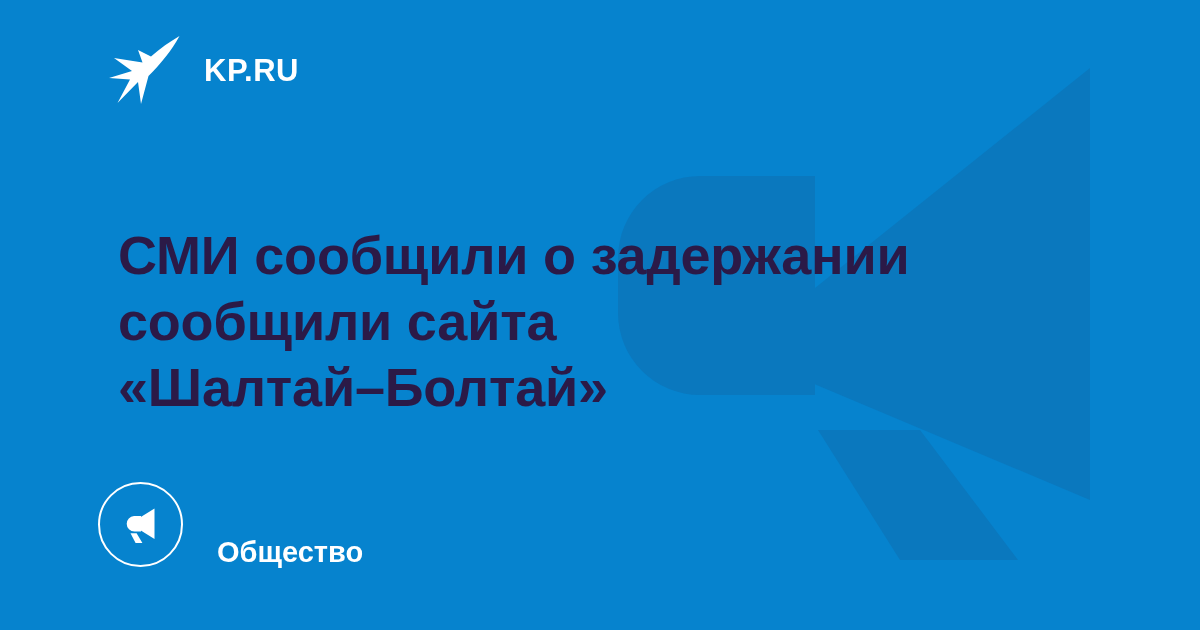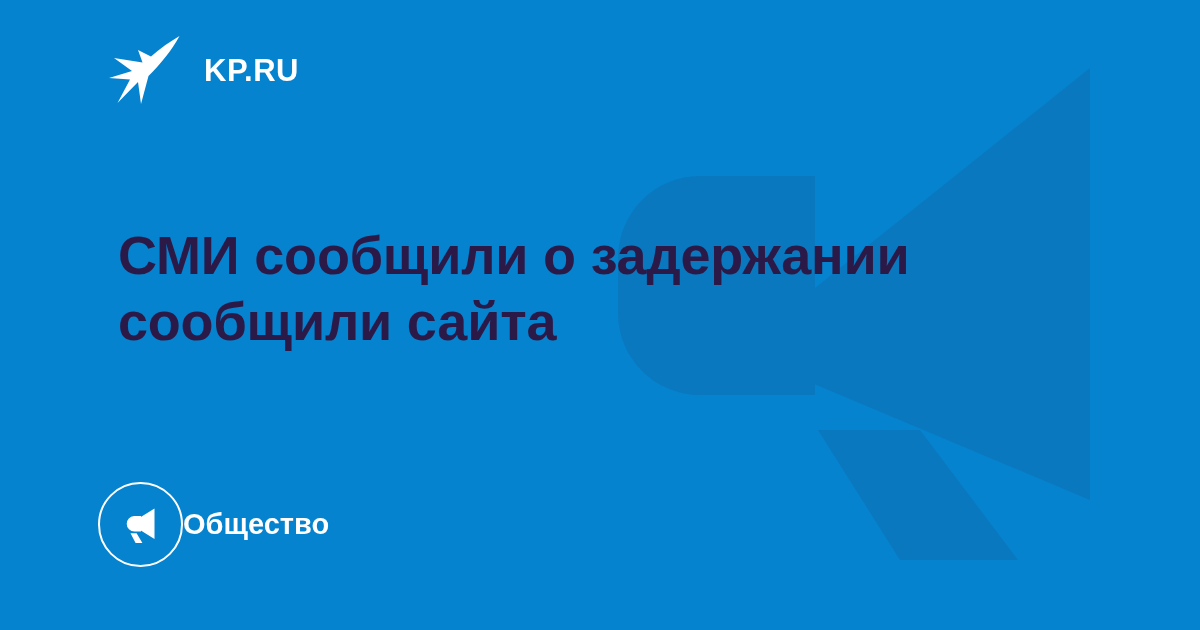--- a/index.html
+++ b/index.html
@@ -68,21 +68,22 @@
     display: block;
     white-space: nowrap;
   }
 
   
   #category {
     position: absolute;
     left: 98px;
     top: 482px;
     display: flex;
-    align-items: center;
+    align-items: flex-end;
+    gap: 34px;
   }
   #category-ring {
     width: 85px;
     height: 85px;
     border-radius: 50%;
     border: 2px solid #ffffff;
     box-sizing: border-box;
     display: flex;
     align-items: center;
     justify-content: center;
@@ -131,20 +132,21 @@
                L33.0 70.0
                L40.5 42.0
                C52.5 30.0 64.0 16.0 71.5 2.0 Z"></path>
     </svg>
     <div id="wordmark">KP.RU</div>
   </div>
 
   <h1 id="headline">
     <span class="hl-line">СМИ сообщили о задержании</span>
     <span class="hl-line">сообщили сайта</span>
+    <span class="hl-line">«Шалтай–Болтай»</span>
   </h1>
 
   <div id="category">
     <div id="category-ring">
       <svg width="46" height="46" viewBox="0 0 46 46" aria-hidden="true">
         <g fill="#ffffff">
 
           <path d="M36.5 6.5 L36.5 37.0 L22.0 28.0 L22.0 15.5 Z"></path>
 
           <path d="M16.0 14.0 L23.0 14.0 L23.0 29.5 L16.5 29.5

